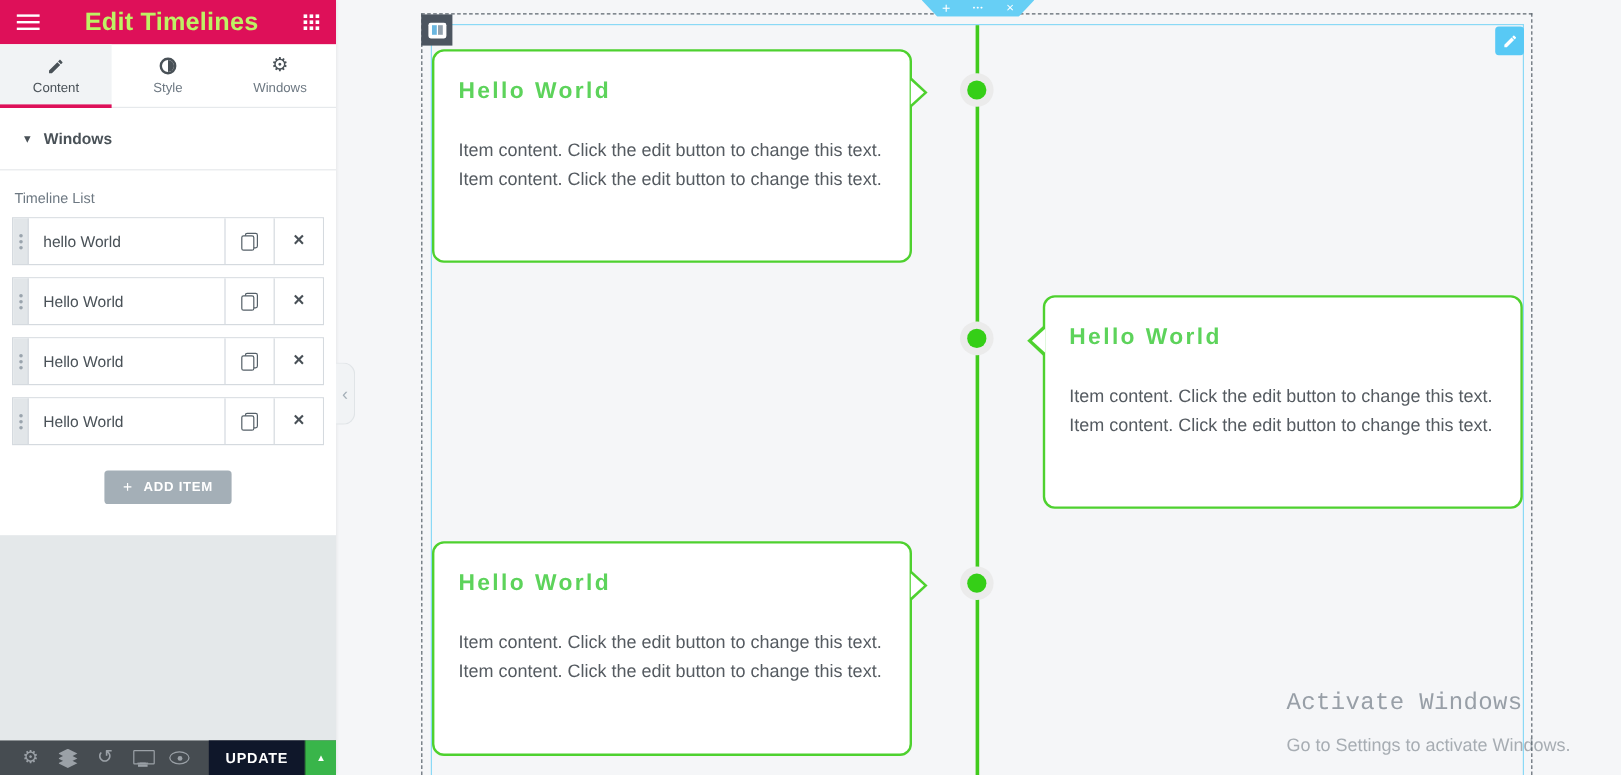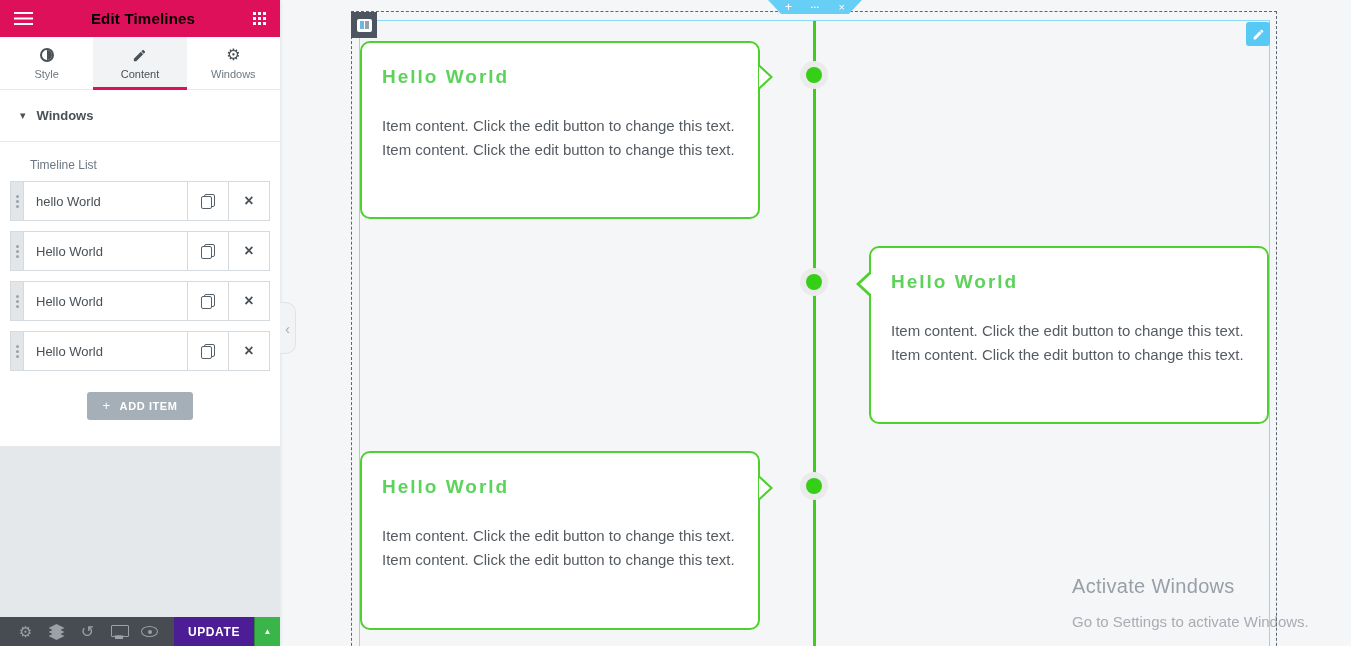--- a/index.html
+++ b/index.html
@@ -2,21 +2,21 @@
 <html><head>
 <meta charset="utf-8">
 <style>
   * { margin:0; padding:0; box-sizing:border-box; }
   html,body { width:1351px; height:646px; overflow:hidden; font-family:"Liberation Sans",sans-serif; }
   .app { display:flex; width:1351px; height:646px; background:#f5f6f8; }
 
   
   .panel { position:relative; width:280px; height:646px; background:#fff; display:flex; flex-direction:column; z-index:10; box-shadow:1px 0 3px rgba(0,0,0,.08); }
   .panel-header { height:37px; background:#de1059; display:flex; align-items:center; justify-content:space-between; padding:0 14px; flex:none; }
-  .panel-title { color:#000000; font-size:15px; font-weight:bold; letter-spacing:.2px; }
+  .panel-title { color:#bef264; font-size:21px; font-weight:bold; letter-spacing:.2px; }
   .ic-menu { width:19px; height:14px; position:relative; cursor:pointer; }
   .ic-menu::before { content:""; position:absolute; left:0; top:0; width:19px; height:2.5px; background:#fff; box-shadow:0 5.5px 0 #fff, 0 11px 0 #fff; }
   .ic-grid { width:13px; height:13px; position:relative; cursor:pointer; }
   .ic-grid::before { content:""; position:absolute; width:3px; height:3px; background:#fff;
     box-shadow:5px 0 0 #fff,10px 0 0 #fff,0 5px 0 #fff,5px 5px 0 #fff,10px 5px 0 #fff,0 10px 0 #fff,5px 10px 0 #fff,10px 10px 0 #fff; }
 
   .tabs { height:53px; display:flex; border-bottom:1px solid #e6e9ec; flex:none; background:#fff; }
   .tab { flex:1; display:flex; flex-direction:column; align-items:center; justify-content:center; gap:4px; cursor:pointer; position:relative; }
   .tab .tab-label { font-size:11px; color:#6d7882; }
   .tab.active { background:#f1f3f5; }
@@ -24,21 +24,21 @@
   .tab.active::after { content:""; position:absolute; left:0; right:0; bottom:-1px; height:3px; background:#de1059; }
   .tab-icon { height:17px; display:flex; align-items:center; justify-content:center; color:#495157; }
   .ic-contrast { width:14px; height:14px; border:2px solid #495157; border-radius:50%; overflow:hidden; }
   .ic-contrast::before { content:""; display:block; width:50%; height:100%; margin-left:50%; background:#495157; }
   .ic-gear-glyph { font-size:16px; line-height:16px; color:#495157; }
 
   .section-head { height:52px; display:flex; align-items:center; padding:0 20px; border-bottom:1px solid #e6e9ec; flex:none; cursor:pointer; }
   .caret { font-size:11px; color:#495157; margin-right:11px; }
   .section-title { font-size:13px; font-weight:bold; color:#495157; }
 
-  .list-label { margin:16px 30px 9px; font-size:12px; color:#6d7882; }
+  .list-label { margin:16px 12px 9px; font-size:12px; color:#6d7882; }
   .repeater { padding:0 10px; }
   .rep-row { height:40px; margin-bottom:10px; border:1px solid #d5dadf; display:flex; align-items:stretch; background:#fff; }
   .row-handle { width:13px; background:#e2e6e9; border-right:1px solid #d5dadf; position:relative; cursor:grab; }
   .row-handle::before { content:""; position:absolute; left:5px; top:13px; width:3px; height:3px; border-radius:50%; background:#9aa4ad; box-shadow:0 5px 0 #9aa4ad,0 10px 0 #9aa4ad; }
   .rep-input { flex:1; border:none; outline:none; padding:0 12px; font-size:13px; color:#495157; font-family:"Liberation Sans",sans-serif; min-width:0; background:#fff; }
   .rep-btn { width:41px; border-left:1px solid #d5dadf; display:flex; align-items:center; justify-content:center; cursor:pointer; background:#fff; }
   .ic-copy { position:relative; width:14px; height:15px; }
   .ic-copy::after { content:""; position:absolute; right:0; top:0; width:9px; height:11px; border:1.5px solid #556068; border-radius:2px; }
   .ic-copy::before { content:""; position:absolute; left:0; bottom:0; width:9px; height:11px; border:1.5px solid #556068; border-radius:2px; background:#fff; z-index:1; }
   .ic-x { font-size:16px; font-weight:bold; color:#495157; line-height:14px; }
@@ -55,21 +55,21 @@
   .ic-layers { position:relative; width:16px; height:15px; }
   .ic-layers i { position:absolute; left:0; width:16px; height:8px; background:#9ba1a7; clip-path:polygon(50% 0,100% 50%,50% 100%,0 50%); }
   .ic-layers i:nth-child(1){top:0;} .ic-layers i:nth-child(2){top:4px;} .ic-layers i:nth-child(3){top:8px;}
   .ic-history { font-size:16px; line-height:16px; }
   .ic-monitor { position:relative; width:16px; height:15px; }
   .ic-monitor::before { content:""; position:absolute; left:0; top:1px; width:16px; height:10px; border:1.5px solid #9ba1a7; border-radius:1px; }
   .ic-monitor::after { content:""; position:absolute; left:4px; bottom:0; width:8px; height:2px; background:#9ba1a7; box-shadow:-1px -2px 0 -0.5px #9ba1a7,1px -2px 0 -0.5px #9ba1a7; }
   .ic-eye { position:relative; width:17px; height:11px; border:1.5px solid #9ba1a7; border-radius:50%; }
   .ic-eye::before { content:""; position:absolute; left:50%; top:50%; transform:translate(-50%,-50%); width:4px; height:4px; border-radius:50%; background:#9ba1a7; }
   .update-group { margin-left:auto; display:flex; height:29px; }
-  .update-btn { width:80px; background:#4c1d95; color:#fff; border:none; font-size:12px; font-weight:bold; letter-spacing:.6px; cursor:pointer; font-family:"Liberation Sans",sans-serif; }
+  .update-btn { width:80px; background:#0f172a; color:#fff; border:none; font-size:12px; font-weight:bold; letter-spacing:.6px; cursor:pointer; font-family:"Liberation Sans",sans-serif; }
   .update-arrow { width:26px; background:#39b54a; border-left:1px solid rgba(0,0,0,.25); color:#fff; font-size:8px; display:flex; align-items:center; justify-content:center; cursor:pointer; }
 
   .panel-collapse { position:absolute; left:280px; top:302px; width:16px; height:52px; background:#f1f3f5; border:1px solid #e0e4e7; border-left:none; border-radius:0 10px 10px 0; display:flex; align-items:center; justify-content:center; color:#a4afb7; font-size:15px; cursor:pointer; z-index:11; }
 
   
   .canvas { position:relative; flex:1; height:646px; background:#f5f6f8; overflow:hidden; }
   .section-dashed { position:absolute; left:71px; top:11px; width:926px; height:700px; border:1px dashed #5c666e; z-index:2; pointer-events:none; }
   .widget-outline { position:absolute; left:79px; top:20px; width:911px; height:700px; border:1px solid #8ad9f6; z-index:2; pointer-events:none; }
 
   .col-handle { position:absolute; left:71px; top:12px; width:26px; height:26px; background:#4c5560; z-index:6; display:flex; align-items:center; justify-content:center; cursor:pointer; }
@@ -98,52 +98,52 @@
   .card-body { margin-top:26px; font-size:15px; line-height:24px; color:#555b61; }
   .arrow-r { position:absolute; right:-15px; width:0; height:0; border-top:13px solid transparent; border-bottom:13px solid transparent; border-left:14px solid #4ed12f; }
   .arrow-r::after { content:""; position:absolute; right:3.5px; top:-10px; border-top:10px solid transparent; border-bottom:10px solid transparent; border-left:11px solid #fff; }
   .arrow-l { position:absolute; left:-15px; width:0; height:0; border-top:13px solid transparent; border-bottom:13px solid transparent; border-right:14px solid #4ed12f; }
   .arrow-l::after { content:""; position:absolute; left:3.5px; top:-10px; border-top:10px solid transparent; border-bottom:10px solid transparent; border-right:11px solid #fff; }
   .card-1 .arrow-r { top:21px; }
   .card-2 .arrow-l { top:23px; }
   .card-3 .arrow-r { top:22px; }
 
   .watermark { position:absolute; left:792px; top:575px; z-index:1; color:#989fa7; }
-  .wm-1 { font-size:20px; letter-spacing:.3px; }
+  .wm-1 { font-size:20px; letter-spacing:.3px;font-family:Liberation Mono, monospace; }
   .wm-2 { font-size:15px; color:#a7adb3; margin-top:15px; }
 
   svg.pencil { display:block; }
 </style>
 </head>
 <body>
 
 <div class="app">
 
   <div class="panel">
 
     <div class="panel-header">
       <span class="ic-menu"></span>
       <span class="panel-title">Edit Timelines</span>
       <span class="ic-grid"></span>
     </div>
 
     <div class="tabs">
-      <div class="tab">
-        <span class="tab-icon">
-            <span class="ic-contrast"></span>
-          </span>
-        <span class="tab-label">Style</span>
-      </div>
       <div class="tab active">
         <span class="tab-icon">
           <svg class="pencil" width="15" height="15" viewBox="0 0 24 24">
               <path fill="#495157" d="M3 17.2V21h3.8L17.9 9.9l-3.8-3.8L3 17.2zM20.7 7.1c.4-.4.4-1 0-1.4l-2.4-2.4c-.4-.4-1-.4-1.4 0l-1.9 1.9 3.8 3.8 1.9-1.9z"></path>
             </svg>
         </span>
         <span class="tab-label">Content</span>
+      </div>
+      <div class="tab">
+        <span class="tab-icon">
+            <span class="ic-contrast"></span>
+          </span>
+        <span class="tab-label">Style</span>
       </div>
       <div class="tab">
         <span class="tab-icon ic-gear-glyph">⚙</span>
         <span class="tab-label">Windows</span>
       </div>
     </div>
 
     <div class="section-head">
       <span class="caret">▾</span>
       <span class="section-title">Windows</span>

